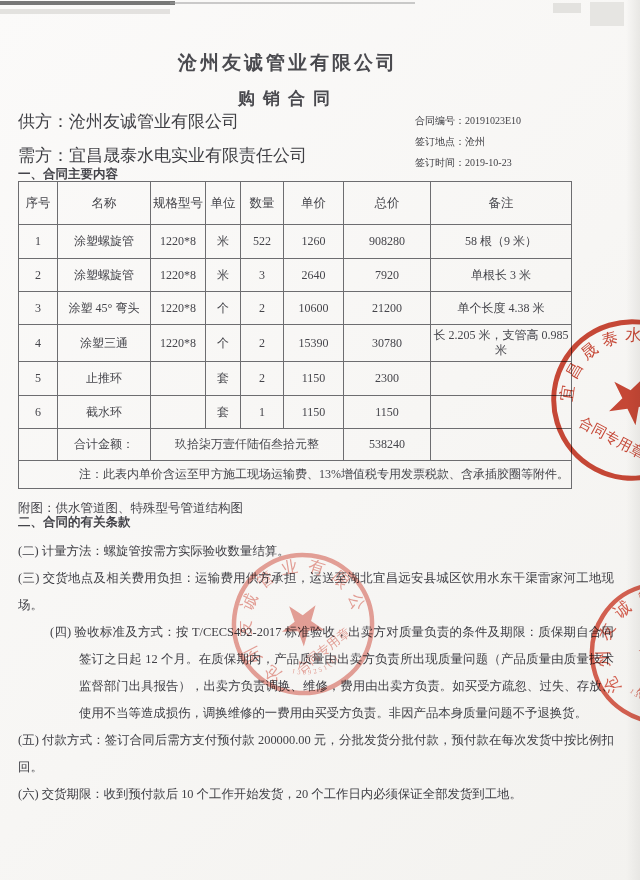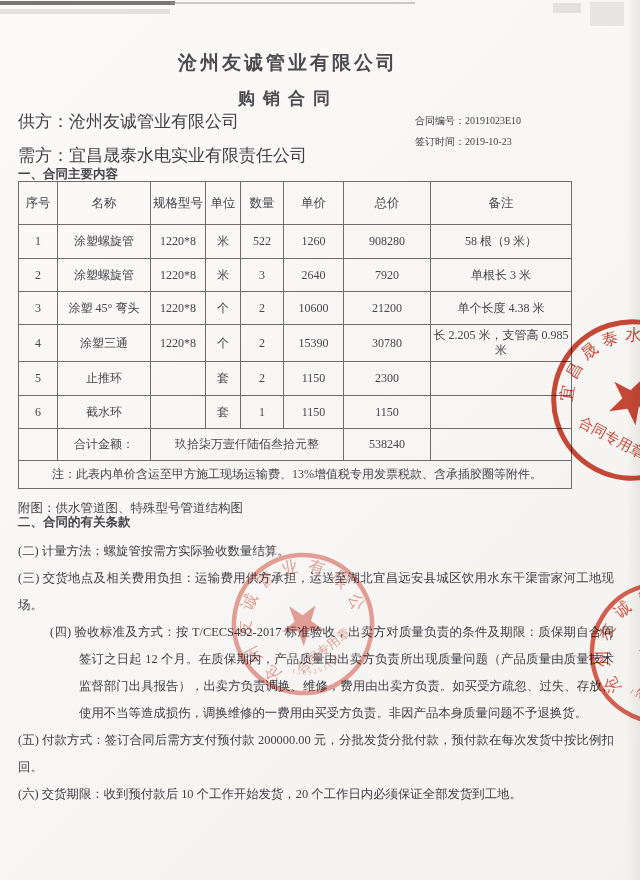--- a/index.html
+++ b/index.html
@@ -42,21 +42,21 @@
     font-size:12px;color:#45454b;
   }
   table.items td,table.items th{
     border:1px solid #6d6d70;text-align:center;vertical-align:middle;
     padding:1px 2px;font-weight:normal;overflow:hidden;
   }
   table.items th{height:40px;font-size:12.5px;}
   tr.r1 td{height:31px;} tr.r2 td{height:30px;} tr.r3 td{height:30px;}
   tr.r4 td{height:34px;line-height:15px;} tr.r5 td{height:31px;} tr.r6 td{height:30px;}
   tr.total td{height:29px;}
-  tr.noterow td{height:25px;text-align:center;padding-left:6px;font-size:12px;}
+  tr.noterow td{height:25px;text-align:right;padding-left:6px;font-size:12px;}
 
   .clauses{position:absolute;left:18px;top:538px;width:596px;
     font-size:12.4px;line-height:27px;text-align:justify;color:#404046;}
   .clauses p{margin:0;}
   .clauses p.hang{padding-left:29px;text-indent:-29px;margin-left:32px;}
 
   .stamp{position:absolute;mix-blend-mode:multiply;pointer-events:none;}
   .stamp svg{display:block;}
   #stampA{left:547px;top:315px;width:170px;height:170px;transform:rotate(28deg);opacity:.92;}
   #stampB{left:228px;top:549px;width:150px;height:150px;transform:rotate(-38deg);opacity:.62;}
@@ -77,20 +77,21 @@
 
   <div class="title">沧州友诚管业有限公司</div>
   <div class="subtitle">购销合同</div>
 
   <div class="info-left">
     <div class="row">供方：沧州友诚管业有限公司</div>
     <div class="row">需方：宜昌晟泰水电实业有限责任公司</div>
   </div>
   <div class="info-right">
     <div>合同编号：20191023E10</div>
+    <div>签订地点：沧州</div>
     <div>签订时间：2019-10-23</div>
   </div>
 
   <div class="sec-heading sec1">一、合同主要内容</div>
 
   <table class="items">
     <colgroup>
       <col style="width:39px">
         <col style="width:93px">
         <col style="width:55px">

